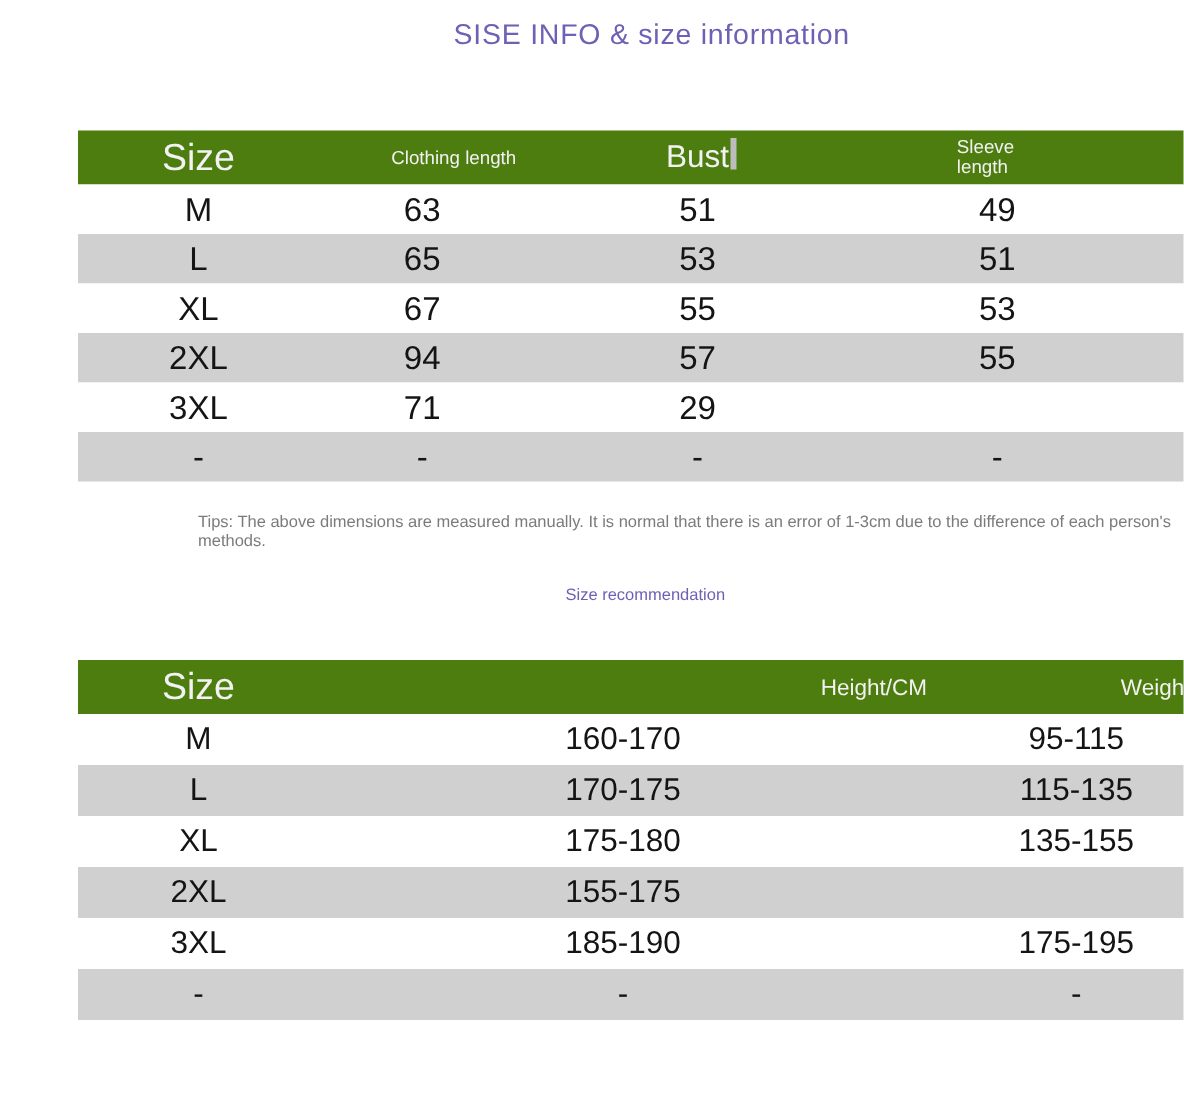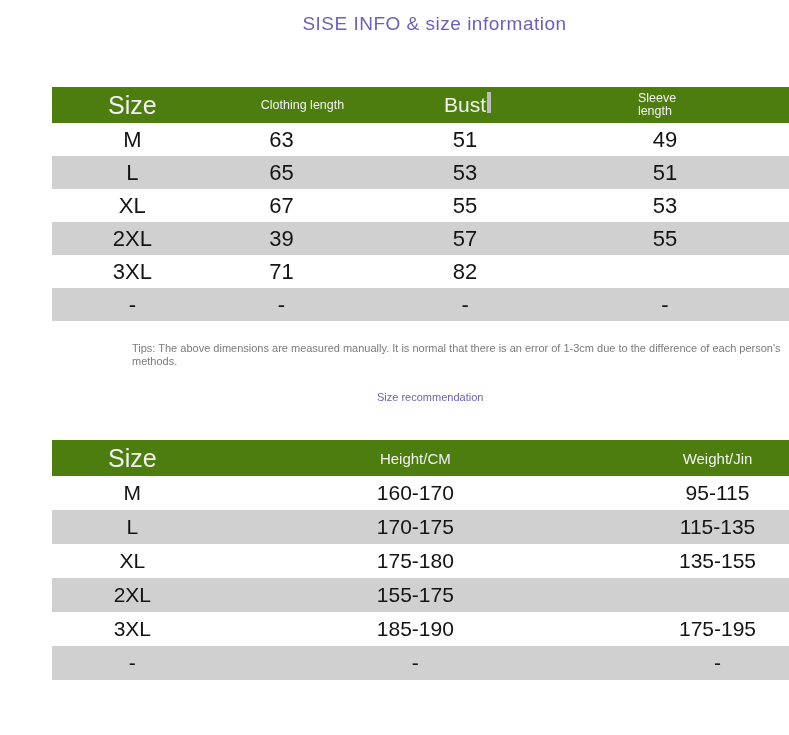--- a/index.html
+++ b/index.html
@@ -31,21 +31,21 @@
   .t1 .thead .c0 { font-size:25px; }
   .t1 .thead .c1 { font-size:12.5px; padding-left:42px; }
   .t1 .thead .c2 { font-size:21px; }
   .t1 .thead .c3 { font-size:12.5px; line-height:13px; }
   .t1 .thead .c3 span { display:inline-block; max-width:54px; text-align:left; }
   .t1 .trow .cell { font-size:22px; }
   
   .t2 .thead, .t2 .trow { grid-template-columns:21% 53% 26%; }
   .t2 .c2 { }
   .t2 .thead .c0 { font-size:25px; }
-  .t2 .thead .c1, .t2 .thead .c2 { font-size:15px; }
+  .t2 .thead .c1, .t2 .thead .c2 { font-size:15px;text-align:right; }
   .t2 .trow .cell { font-size:21px; }
   
   .tips {
     position:absolute; left:92px; top:342px; width:665px; margin:0;
     font-size:11px; line-height:12.5px; color:#7b7b7b;
   }
   
   .rec-heading {
     position:absolute; left:337px; top:389px; width:140px; margin:0;
     font-size:11px; line-height:17px; font-weight:normal; color:#6d61b5;
@@ -83,28 +83,28 @@
       <div class="cell c3">51</div>
     </div>
     <div class="trow">
       <div class="cell c0">XL</div>
       <div class="cell c1">67</div>
       <div class="cell c2">55</div>
       <div class="cell c3">53</div>
     </div>
     <div class="trow stripe">
       <div class="cell c0">2XL</div>
-      <div class="cell c1">39</div>
+      <div class="cell c1">94</div>
       <div class="cell c2">57</div>
       <div class="cell c3">55</div>
     </div>
     <div class="trow">
       <div class="cell c0">3XL</div>
       <div class="cell c1">71</div>
-      <div class="cell c2">82</div>
+      <div class="cell c2">29</div>
     </div>
     <div class="trow stripe">
       <div class="cell c0">-</div>
       <div class="cell c1">-</div>
       <div class="cell c2">-</div>
       <div class="cell c3">-</div>
     </div>
   </section>
 
   <div class="cursor-artifact"></div>

